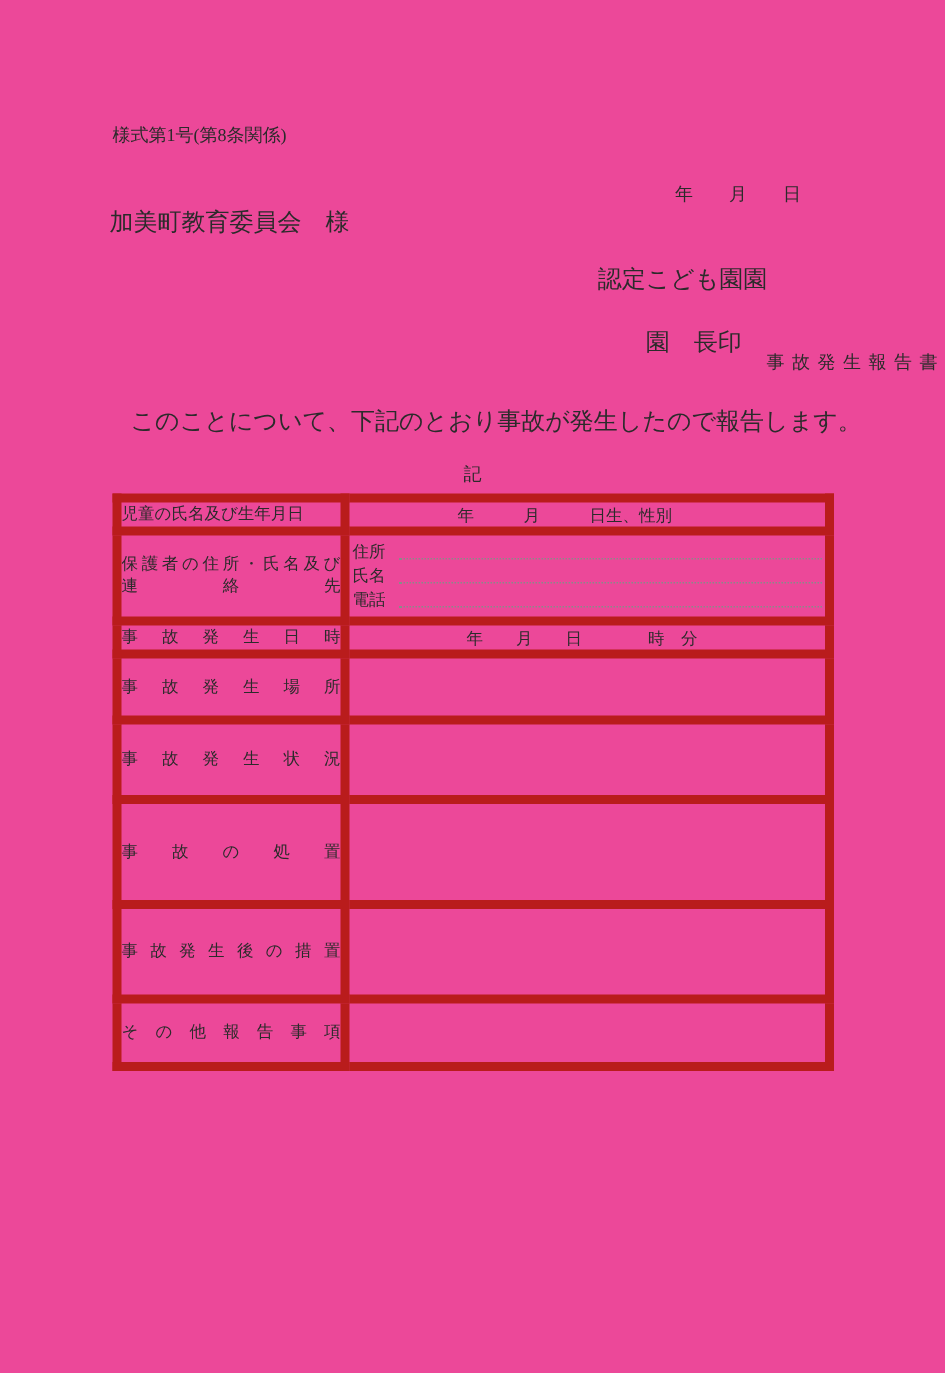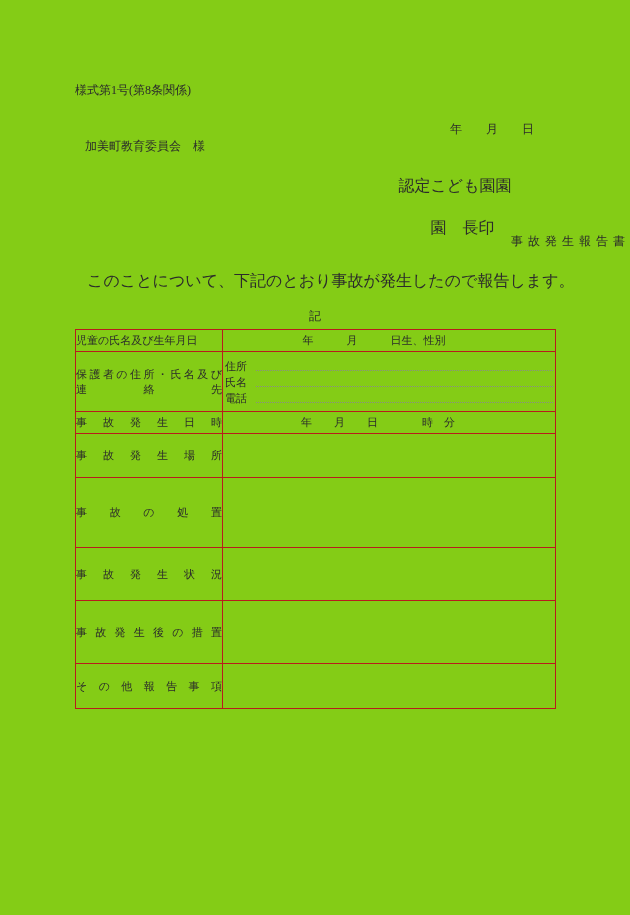--- a/index.html
+++ b/index.html
@@ -3,30 +3,30 @@
 <meta charset="utf-8">
 <style>
   html, body {
     margin: 0; padding: 0;
     background: #ffffff;
   }
   .page {
     position: relative;
     width: 630px;
     height: 915px;
-    background: #84cc16;
+    background: #ec4899;
     font-family: "Liberation Serif", "DejaVu Serif", serif;
     color: #2b2b2b;
     overflow: hidden;
   }
   .abs { position: absolute; white-space: pre; }
 
   .form-number { left: 75px; top: 82px; font-size: 12px; }
   .date-line   { left: 450px; top: 101px; font-size: 12px; margin-top: 20px; }
-  .addressee   { left: 85px; top: 138px; font-size: 12px; }
+  .addressee   { left: 73px; top: 138px; font-size: 16px; }
 
   .org-line {
     left: 365px; top: 176px; width: 180px;
     display: flex; justify-content: center;
     font-size: 16px;
   }
   .org-line2 { top: 196px; margin-top: 22px; }
   .org-line2 .lead { padding-left: 15px; }
 
   .doc-title {
@@ -42,21 +42,21 @@
 
   table.report {
     position: absolute;
     left: 75px; top: 329px;
     width: 481px;
     border-collapse: collapse;
     table-layout: fixed;
     font-size: 11px;
   }
   table.report td {
-    border: 1px solid #b91c1c;
+    border: 6px solid #b91c1c;
     padding: 0;
     vertical-align: middle;
     overflow: hidden;
   }
   td.cell-label {
     width: 146px;
     padding: 0 7px 0 8px;
     line-height: 15px;
   }
   td.cell-value { padding: 0 8px; }
@@ -147,30 +147,30 @@
       </tr>
 
       <tr style="height:44px">
         <td class="cell-label">
           <span class="justified">事故発生場所</span>
         </td>
         <td class="cell-value"></td>
       </tr>
 
 
-      <tr style="height:70px">
+      <tr style="height:53px">
         <td class="cell-label">
-          <span class="justified">事故の処置</span>
+          <span class="justified">事故発生状況</span>
         </td>
         <td class="cell-value"></td>
       </tr>
 
-      <tr style="height:53px">
+      <tr style="height:70px">
         <td class="cell-label">
-          <span class="justified">事故発生状況</span>
+          <span class="justified">事故の処置</span>
         </td>
         <td class="cell-value"></td>
       </tr>
 
       <tr style="height:63px">
         <td class="cell-label">
           <span class="justified">事故発生後の措置</span>
         </td>
         <td class="cell-value"></td>
       </tr>

